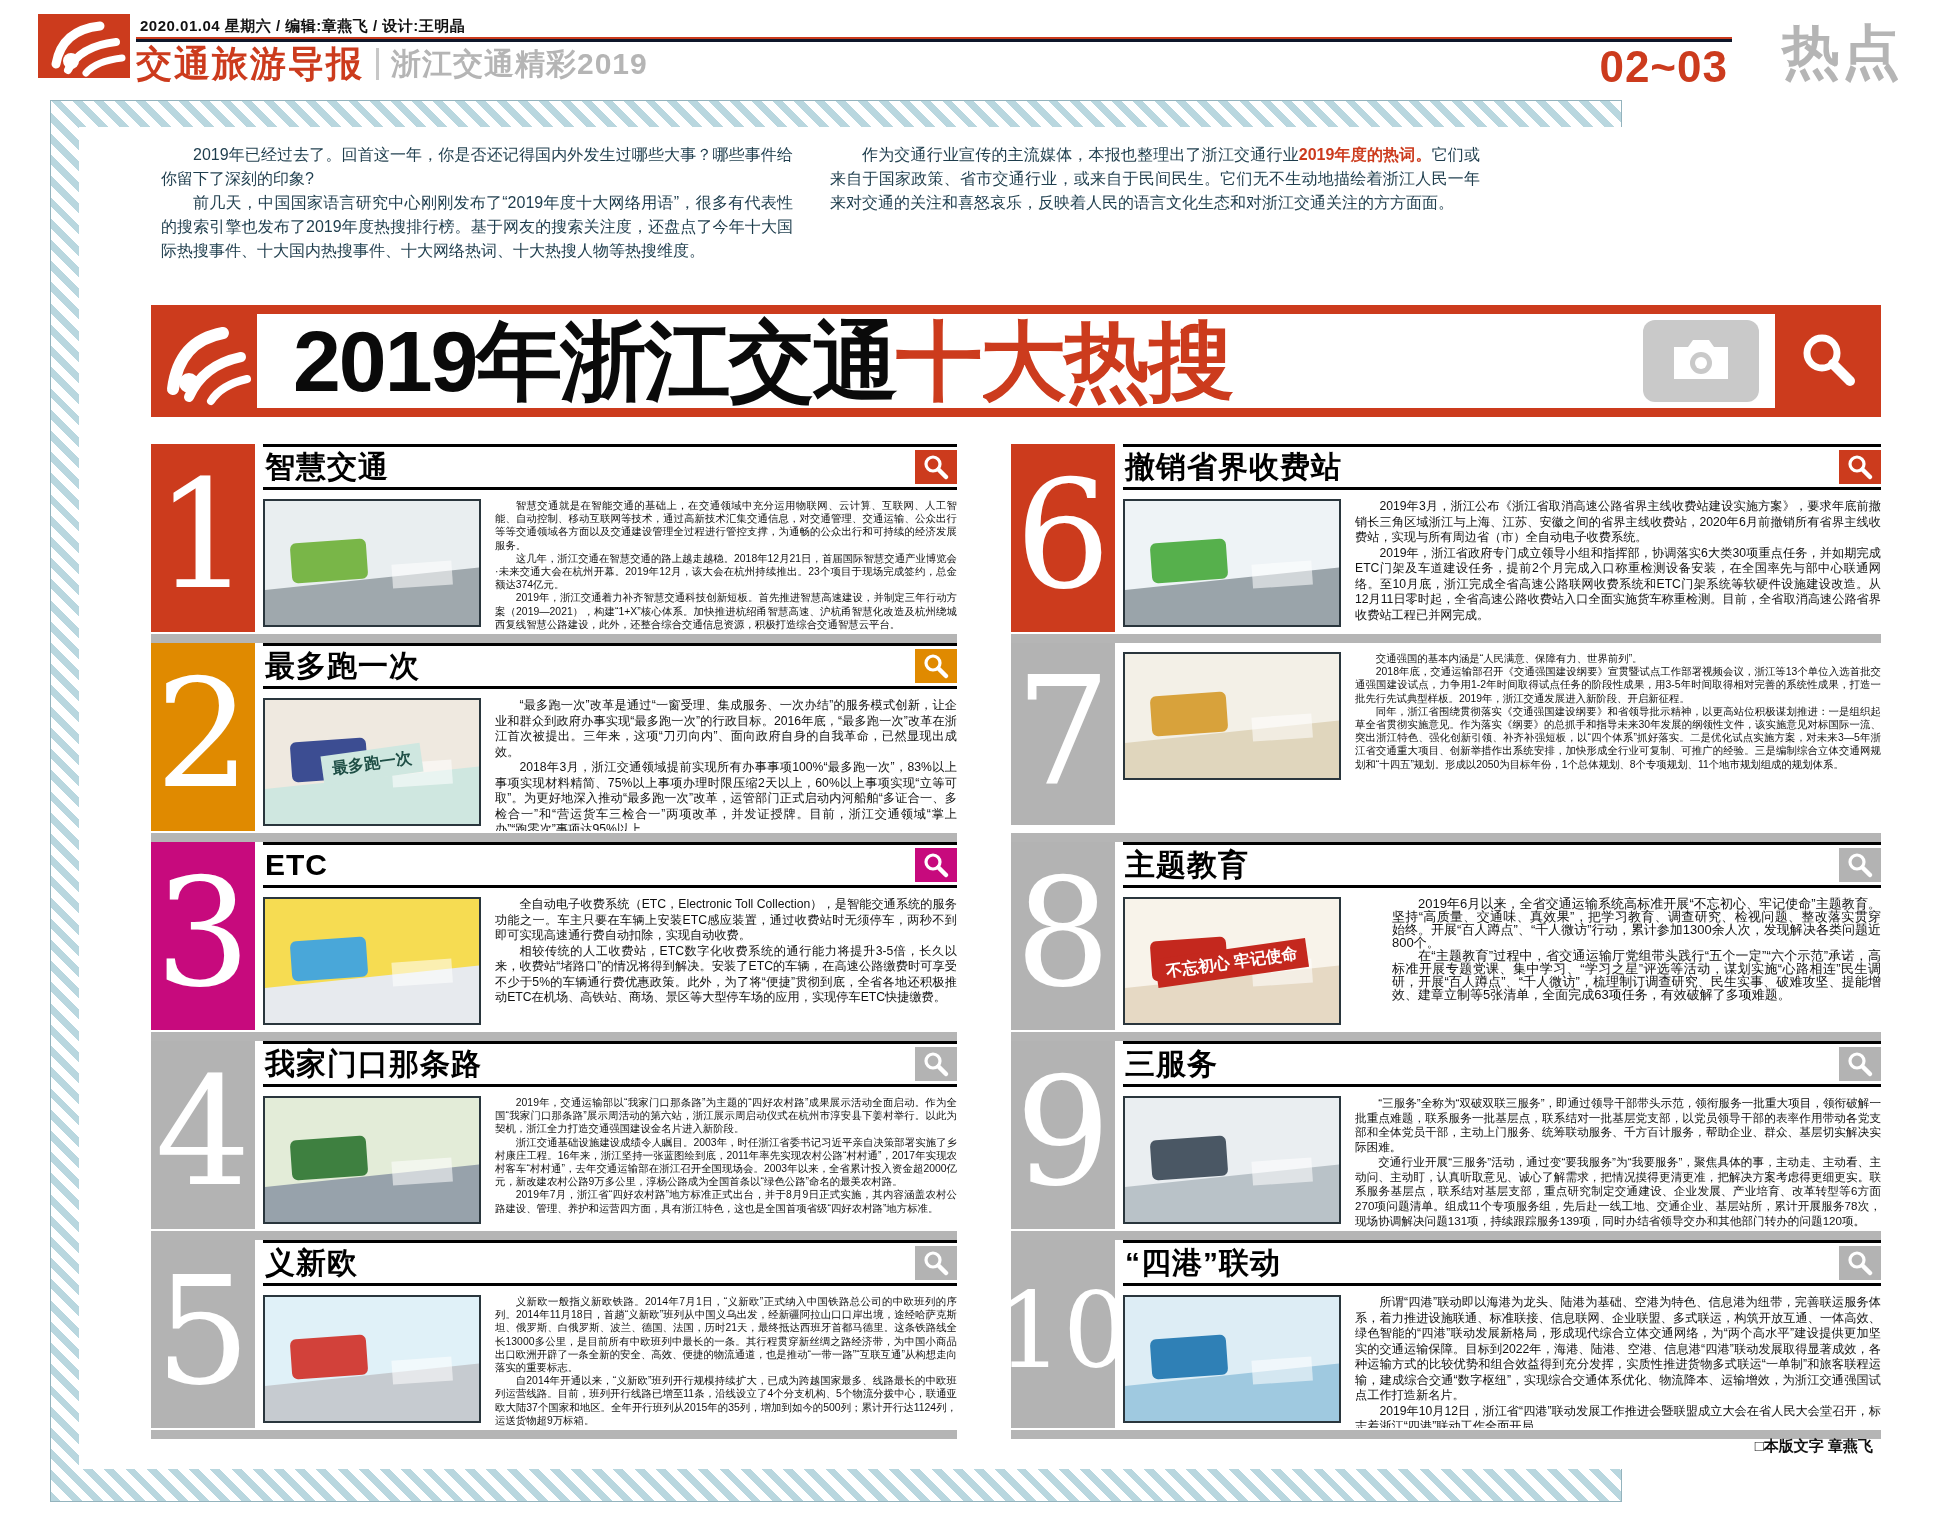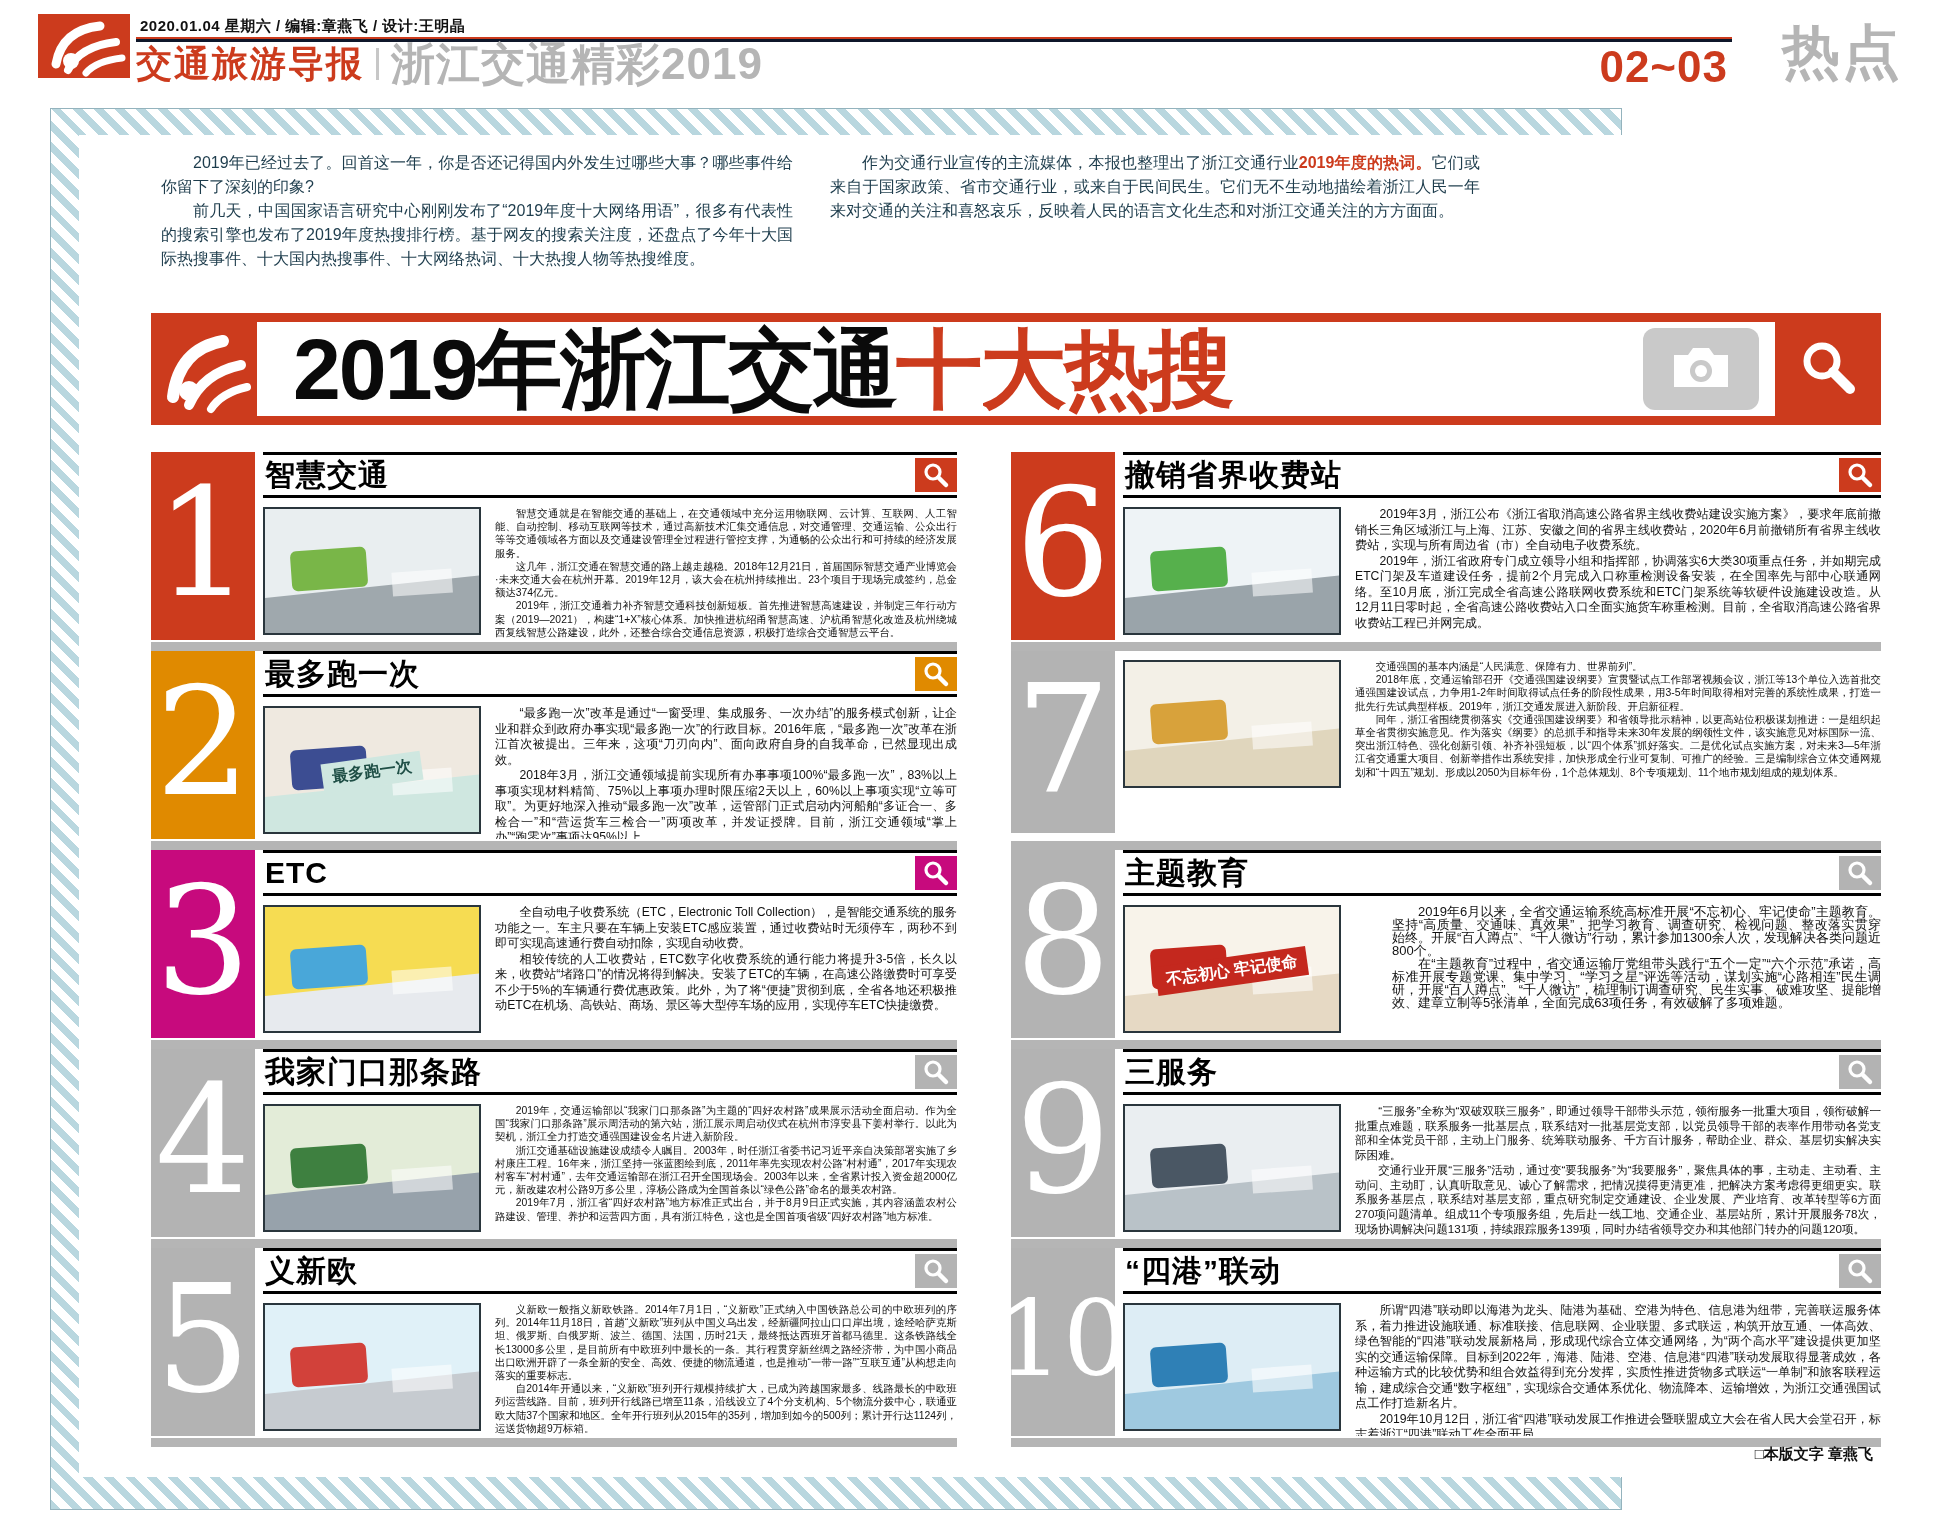--- a/index.html
+++ b/index.html
@@ -9,26 +9,26 @@
 
   
   .logo-sq{left:38px;top:14px;width:92px;height:64px;background:#cc3b1d;}
   .top-row{left:136px;right:226px;top:14px;height:25px;display:flex;border-bottom:3px solid #0f172a;flex-direction:column;}
   .dateline{background:#fff;color:#111;font-size:15px;font-weight:bold;line-height:23px;
             padding:0 14px 0 4px;white-space:nowrap;letter-spacing:.5px;}
   .redbar{flex:1;background:#cc3b1d;}
   .masthead-row{left:136px;top:44px;height:40px;display:flex;align-items:center;}
   .masthead{color:#cc3b1d;font-size:36px;font-weight:900;letter-spacing:2px;}
   .mh-div{width:3px;height:32px;background:#c7c7c7;margin:0 12px;}
-  .issue{color:#b5b5b5;font-size:44px;font-weight:900;letter-spacing:1px;}
+  .issue{color:#b5b5b5;font-size:30px;font-weight:900;letter-spacing:1px;}
   .pageno{right:230px;top:42px;color:#cc3b1d;font-size:44px;font-weight:900;letter-spacing:1px;}
   .hotlabel{right:56px;top:14px;color:#b5b5b5;font-size:58px;font-weight:900;letter-spacing:2px;}
 
   
-  .frame{left:50px;top:108px;width:1572px;height:1402px;box-sizing:border-box;
+  .frame{left:50px;top:100px;width:1572px;height:1402px;box-sizing:border-box;
          border:1px solid #94b3bd;
          background:repeating-linear-gradient(45deg,#b9d7df 0 7px,#ffffff 7px 15px);}
   .content{left:28px;top:26px;width:1802px;height:1342px;background:#fff;}
 
   
   .intro{font-size:16px;line-height:24px;color:#1d3c4c;text-align:justify;}
   .intro p{margin:0;text-indent:2em;}
   .intro-left{left:82px;top:16px;width:632px;}
   .intro-right{left:732px;top:16px;width:650px;margin-left:19px;}
 

